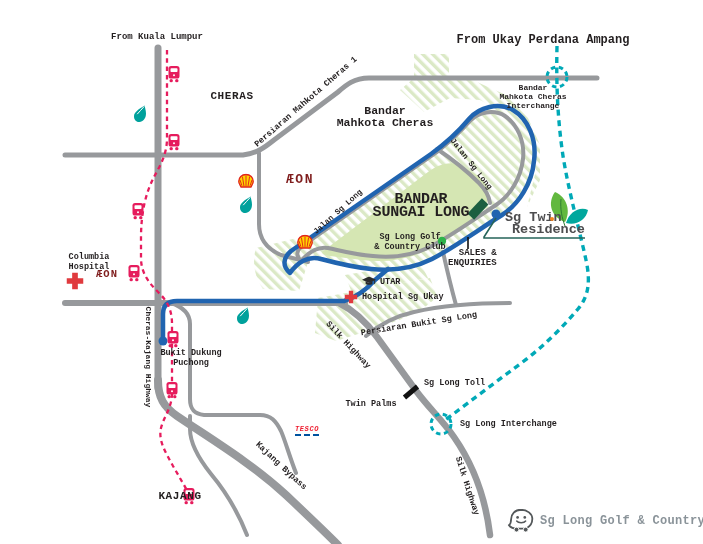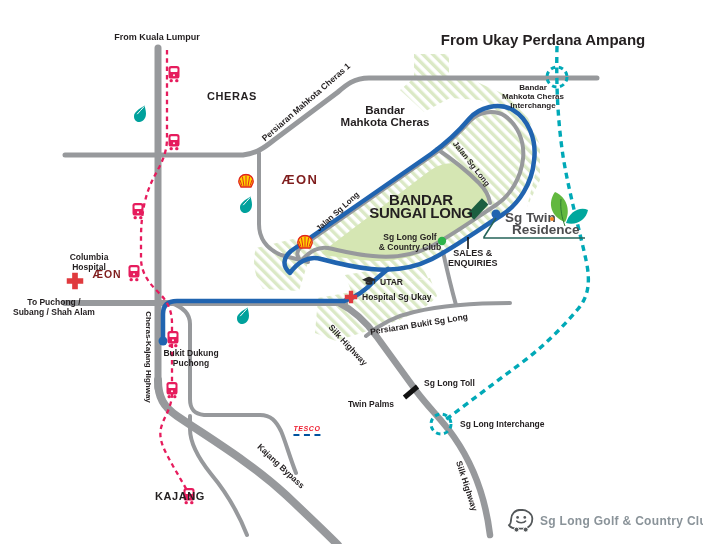--- a/index.html
+++ b/index.html
@@ -1,21 +1,21 @@
 <!DOCTYPE html>
 <html><head>
 <meta charset="utf-8">
 <style>
   html,body{margin:0;padding:0;background:#fff;}
   #map{position:relative;width:703px;height:544px;background:#fff;overflow:hidden;
-       font-family:Liberation Sans, sans-serif;}
+       font-family:Liberation Mono, monospace;}
   #map svg.base{position:absolute;left:0;top:0;}
   .lbl{position:absolute;font-weight:bold;color:#231f20;white-space:nowrap;
        transform:translate(-50%,-50%);font-size:8.5px;line-height:10px;text-align:center;}
-  .lbl.left{transform:translate(0,-50%);text-align:center;}
+  .lbl.left{transform:translate(0,-50%);text-align:right;}
   .big{font-size:11px;letter-spacing:.6px;}
   .med{font-size:11.5px;line-height:11.5px;}
   .huge{font-size:15px;line-height:13px;letter-spacing:-.2px;}
   .aeon{color:#7f1d1d;font-size:13px;letter-spacing:1.5px;}
   .aeon.small{font-size:10.5px;letter-spacing:1px;}
   .tesco{color:#ee1c2e;font-size:7px;font-style:italic;letter-spacing:.6px;
          border-bottom:2px dashed #00539f;padding-bottom:0px;}
   .residence-word{position:absolute;color:#4d4d4f;font-weight:bold;font-size:13.5px;
                   white-space:nowrap;line-height:13px;}
   .footer-text{position:absolute;color:#8a9399;font-weight:bold;font-size:12px;
@@ -140,21 +140,21 @@
     <use href="#sym-waze" x="507.5" y="507.5" width="27" height="27"></use>
     <g>
       <path d="M565,222 C551,217 547,203 555,192 C567,197 571,211 565,222 Z" fill="#62b83f"></path>
       <path d="M566,223 C569,212 580,206 588,210 C586,220 576,226 566,223 Z" fill="#00a79d"></path>
       <path d="M565,226 C562,218 560,209 561,199" stroke="#2f7d32" stroke-width="1" fill="none"></path>
     </g>
   </g>
 </svg>
 
 <div class="lbl" style="left:157px;top:37px;font-size:9px">From Kuala Lumpur</div>
-<div class="lbl" style="left:543px;top:40px;font-size:15px">From Ukay Perdana Ampang</div>
+<div class="lbl" style="left:543px;top:40px;font-size:12px">From Ukay Perdana Ampang</div>
 <div class="lbl big" style="left:232px;top:96px">CHERAS</div>
 <div class="lbl" style="left:306px;top:102px;transform:translate(-50%,-50%) rotate(-41deg)">Persiaran Mahkota Cheras 1</div>
 
 <div class="lbl med" style="left:385px;top:116px">
   <div>Bandar</div>
   <div>Mahkota Cheras</div>
 </div>
 
 <div class="lbl" style="left:533px;top:96px;font-size:8px;line-height:9px">
   <div>Bandar</div>
@@ -185,24 +185,20 @@
 <div class="orange-dot" style="left:550px;top:217px"></div>
 
 <div class="lbl left" style="left:380px;top:282px">UTAR</div>
 <div class="lbl left" style="left:362px;top:297px">Hospital Sg Ukay</div>
 
 <div class="lbl" style="left:89px;top:262px;line-height:9.5px">
   <div>Columbia</div>
   <div>Hospital</div>
 </div>
 
-<div class="lbl left" style="left:13px;top:307px;line-height:10px">
-  <div>To Puchong /</div>
-  <div>Subang / Shah Alam</div>
-</div>
 
 <div class="lbl" style="left:148px;top:357px;font-size:8px;transform:translate(-50%,-50%) rotate(90deg)">Cheras-Kajang Highway</div>
 
 <div class="lbl" style="left:191px;top:358px;line-height:9.5px">
   <div>Bukit Dukung</div>
   <div>Puchong</div>
 </div>
 
 <div class="lbl" style="left:348px;top:345px;transform:translate(-50%,-50%) rotate(47deg)">Silk Highway</div>
 <div class="lbl" style="left:467px;top:486px;transform:translate(-50%,-50%) rotate(72deg)">Silk Highway</div>

